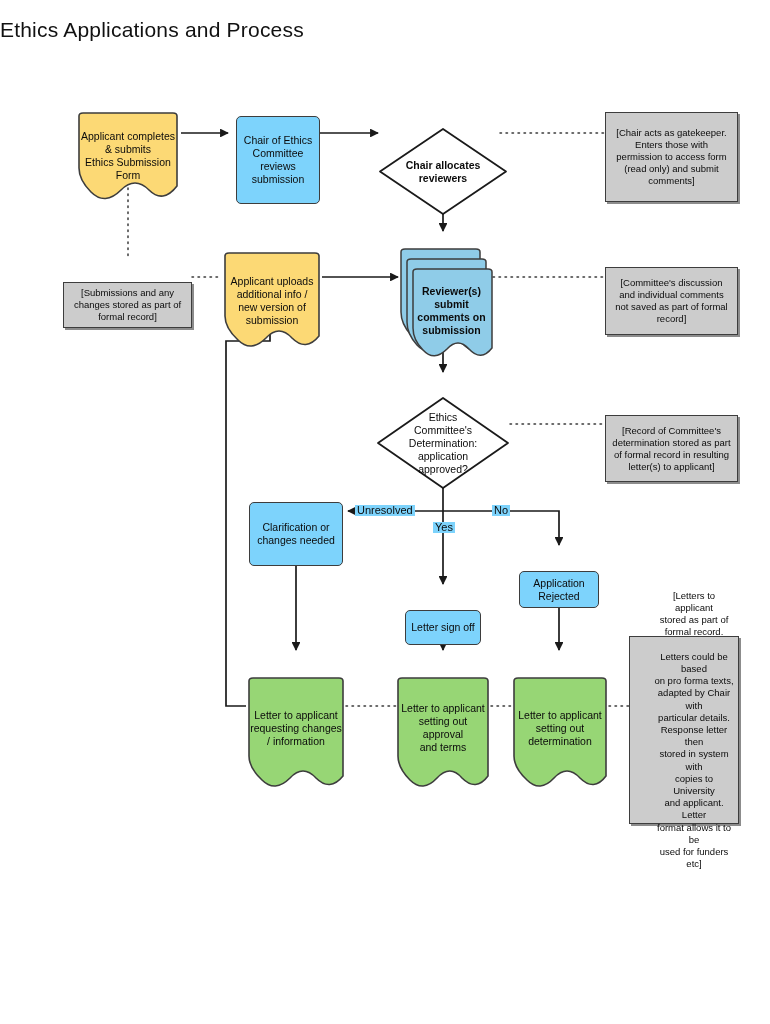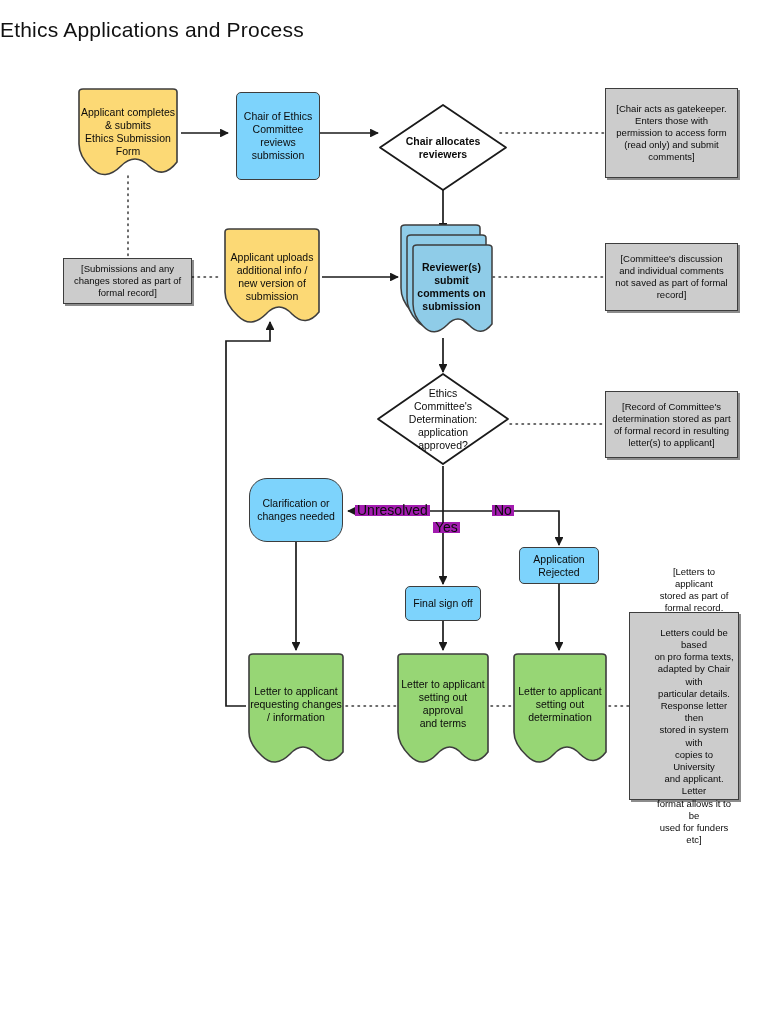--- a/index.html
+++ b/index.html
@@ -44,20 +44,21 @@
     position: absolute;
     box-sizing: border-box;
     display: flex;
     align-items: center;
     justify-content: center;
     text-align: center;
     font-size: 10.5px;
     line-height: 13px;
     color: #0b0b0b;
     z-index: 3;
+    margin-top: 24px;
   }
   .node .txt {
     display: block;
     padding: 0 4px;
     white-space: pre-line;
   }
 
   
   .box {
     background: #7dd3fc;
@@ -104,24 +105,24 @@
     z-index: 0;
   }
   .doc .txt {
     position: relative;
     z-index: 1;
   }
   .doc.yellow-doc .txt { color: #0b0b0b; }
 
   .edge-label {
     position: absolute;
-    font-size: 14px;
+    font-size: 11px;
     line-height: 11px;
     color: #0b0b0b;
-    background: #a21caf;
+    background: #7dd3fc;
     padding: 0 2px;
     white-space: nowrap;
     z-index: 4;
   }
 </style>
 </head>
 <body>
 
 <div id="canvas">
 
@@ -262,32 +263,32 @@
 approved?</span>
   </div>
 
   <div class="node note" style="left:605px; top:391px; width:133px; height:67px;">
     <span class="txt">[Record of Committee's
 determination stored as part
 of formal record in resulting
 letter(s) to applicant]</span>
   </div>
 
-  <div class="node box" style="left:249px; top:478px; width:94px; height:64px;border-radius:18px;">
+  <div class="node box" style="left:249px; top:478px; width:94px; height:64px;">
     <span class="txt">Clarification or
 changes needed</span>
   </div>
 
   <div class="node box" style="left:519px; top:547px; width:80px; height:37px;">
     <span class="txt">Application
 Rejected</span>
   </div>
 
   <div class="node box" style="left:405px; top:586px; width:76px; height:35px;">
-    <span class="txt">Final sign off</span>
+    <span class="txt">Letter sign off</span>
   </div>
 
   <div class="node doc" style="left:246px; top:652px; width:100px; height:116px;">
     <svg class="dshape" viewBox="0 0 100 116" preserveAspectRatio="none">
       <path d="M3,5 Q3,2 7,2 L93,2 Q97,2 97,5 L97,100
                Q84,116 70,102 Q57,88 44,102 Q29,117 16,104 Q3,92 3,80 Z" fill="#97D675" stroke="#3D3D3D" stroke-width="1.6" stroke-linejoin="round"></path>
     </svg>
     <span class="txt" style="margin-top:-12px;">Letter to applicant
 requesting changes
 / information</span>

